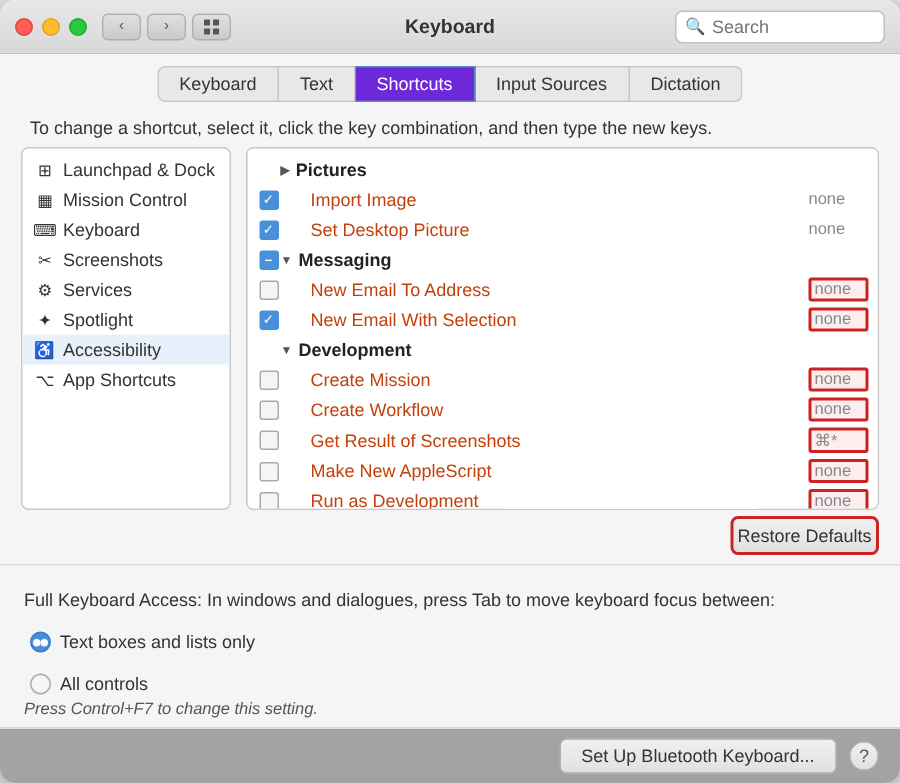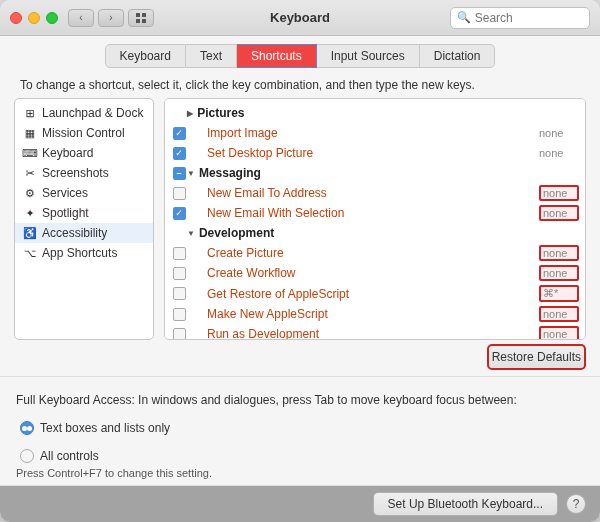--- a/index.html
+++ b/index.html
@@ -119,21 +119,21 @@
       font-size: 12px;
       color: #333;
       background: #e8e8e8;
       border: 1px solid #c8c8c8;
       cursor: pointer;
       position: relative;
     }
     .tab:first-child { border-radius: 5px 0 0 5px; }
     .tab:last-child { border-radius: 0 5px 5px 0; }
     .tab.active {
-      background: #ef4444;
+      background: #6d28d9;
       color: #fff;
       border-color: #5a8bc4;
       z-index: 1;
     }
     .tab + .tab { border-left: none; }
     .instruction-text {
       padding: 10px 20px 6px 20px;
       font-size: 12px;
       color: #333;
     }
@@ -309,20 +309,21 @@
     }
     .radio-label {
       font-size: 12px;
       color: #333;
     }
     .control-note {
       font-size: 11px;
       color: #555;
       margin-top: 4px;
       padding-bottom: 6px;
+      font-style: italic;
     }
     .footer-bar {
       display: flex;
       justify-content: flex-end;
       align-items: center;
       padding: 6px 14px;
       border-top: 1px solid #ddd;
       background: #a3a3a3;
       gap: 8px;
     }
@@ -473,35 +474,35 @@
 
       <div class="shortcut-row category-header">
         <span class="shortcut-check"></span>
         <span class="triangle">▼</span>
         <span>Development</span>
       </div>
       <div class="shortcut-row">
         <span class="shortcut-check">
             <div class="checkbox-empty"></div>
           </span>
-        <span class="shortcut-name indent1">Create Picture</span>
+        <span class="shortcut-name indent1">Create Mission</span>
         <span class="shortcut-key highlighted-col">none</span>
       </div>
       <div class="shortcut-row">
         <span class="shortcut-check">
             <div class="checkbox-empty"></div>
           </span>
         <span class="shortcut-name indent1">Create Workflow</span>
         <span class="shortcut-key highlighted-col">none</span>
       </div>
       <div class="shortcut-row">
         <span class="shortcut-check">
             <div class="checkbox-empty"></div>
           </span>
-        <span class="shortcut-name indent1">Get Restore of AppleScript</span>
+        <span class="shortcut-name indent1">Get Result of Screenshots</span>
         <span class="shortcut-key highlighted-col">⌘*</span>
       </div>
       <div class="shortcut-row">
         <span class="shortcut-check">
             <div class="checkbox-empty"></div>
           </span>
         <span class="shortcut-name indent1">Make New AppleScript</span>
         <span class="shortcut-key highlighted-col">none</span>
       </div>
       <div class="shortcut-row">

